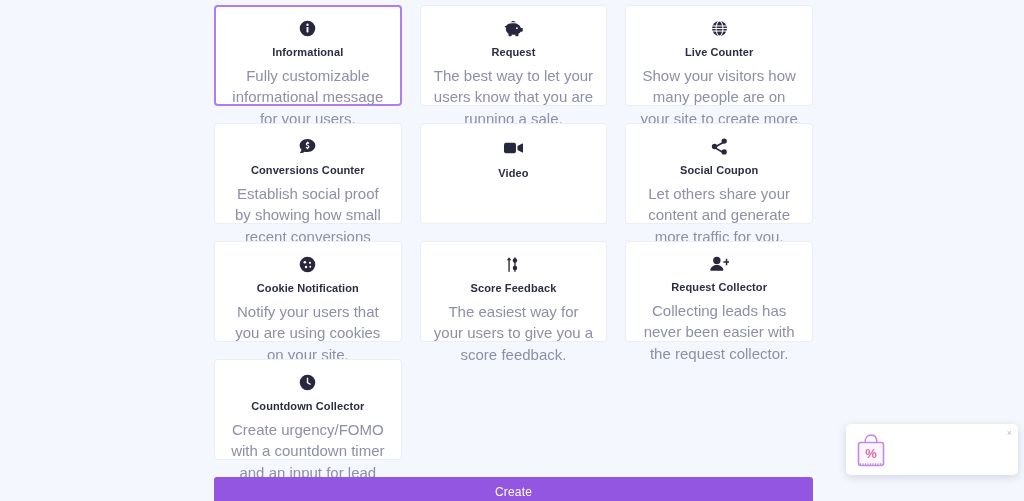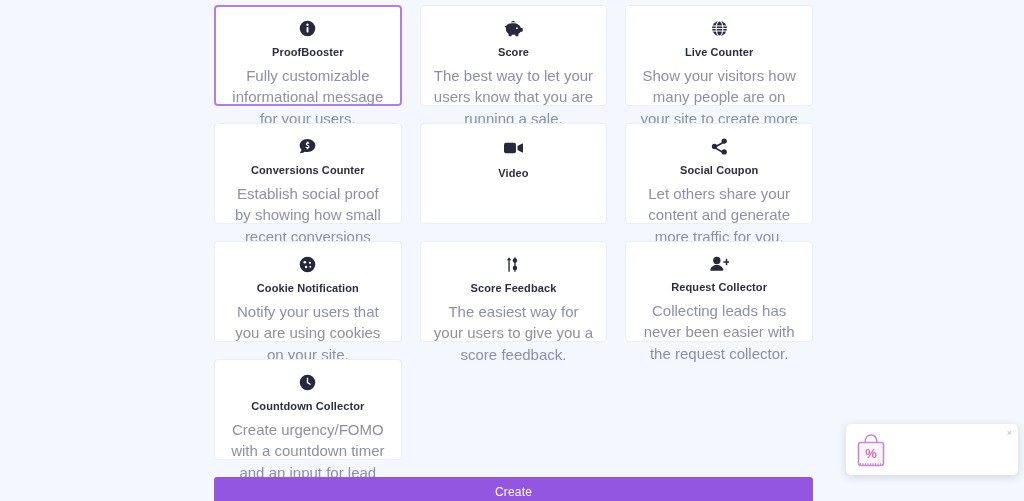--- a/index.html
+++ b/index.html
@@ -148,32 +148,32 @@
 
   <div id="widget-grid">
       <div class="widget-card selected">
         <span class="card-icon">
           <svg width="17" height="17" viewBox="0 0 16 16" fill="currentColor">
             <circle cx="8" cy="8" r="7.3"></circle>
             <rect x="7.1" y="6.5" width="1.8" height="5.2" rx=".6" fill="#fff"></rect>
             <circle cx="8" cy="4.5" r="1.1" fill="#fff"></circle>
           </svg>
         </span>
-        <div class="card-title">ProofBooster</div>
+        <div class="card-title">Informational</div>
         <div class="card-desc">Fully customizable informational message for your users.</div>
       </div>
       <div class="widget-card">
         <span class="card-icon">
           <svg width="19" height="17" viewBox="0 0 20 17" fill="currentColor">
             <path d="M7.2 2.2c.5-.9 1.4-1.5 2.5-1.5s2 .6 2.5 1.5c-.8-.2-1.6-.3-2.5-.3s-1.7.1-2.5.3z"></path>
             <path d="M10 3.1c4 0 7.2 2.2 7.7 5h1.1c.6 0 1 .5 1 1.1v1.5c0 .6-.4 1.1-1 1.1h-1.3c-.5.9-1.3 1.7-2.3 2.3v1.7c0 .5-.4.9-.9.9h-1.5c-.5 0-.9-.4-.9-.9v-.9c-.6.1-1.2.2-1.9.2s-1.3-.1-1.9-.2v.9c0 .5-.4.9-.9.9H5.7c-.5 0-.9-.4-.9-.9v-1.7C3 12.9 2 11.2 2 9.3c0-.5.1-1 .2-1.5L.9 6.9C.5 6.7.6 6.1 1 6l1.4-.3c1.2-1.6 3.5-2.6 6.2-2.6z"></path>
             <circle cx="13.6" cy="8.2" r=".95" fill="#fff"></circle>
           </svg>
         </span>
-        <div class="card-title">Score</div>
+        <div class="card-title">Request</div>
         <div class="card-desc">The best way to let your users know that you are running a sale.</div>
       </div>
       <div class="widget-card">
         <span class="card-icon">
           <svg width="17" height="17" viewBox="0 0 16 16" fill="none" stroke="currentColor" stroke-width="1.25">
             <circle cx="8" cy="8" r="7" fill="currentColor" stroke="none"></circle>
             <g stroke="#fff" stroke-width="1">
               <ellipse cx="8" cy="8" rx="3.2" ry="7"></ellipse>
               <line x1="1.1" y1="5.6" x2="14.9" y2="5.6"></line>
               <line x1="1.1" y1="10.4" x2="14.9" y2="10.4"></line>

